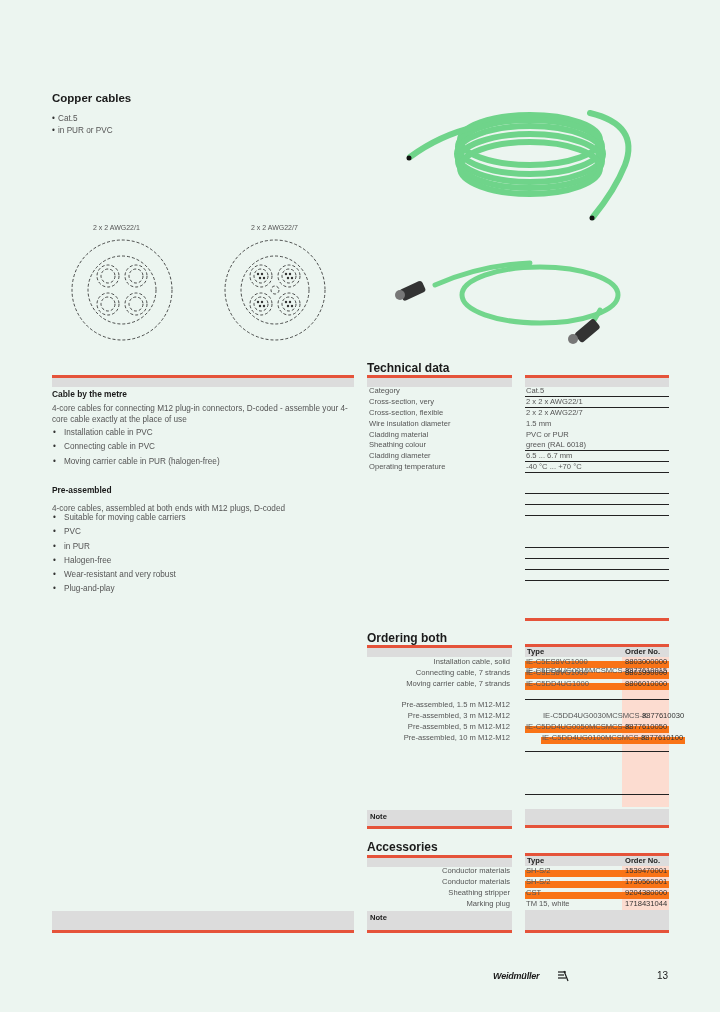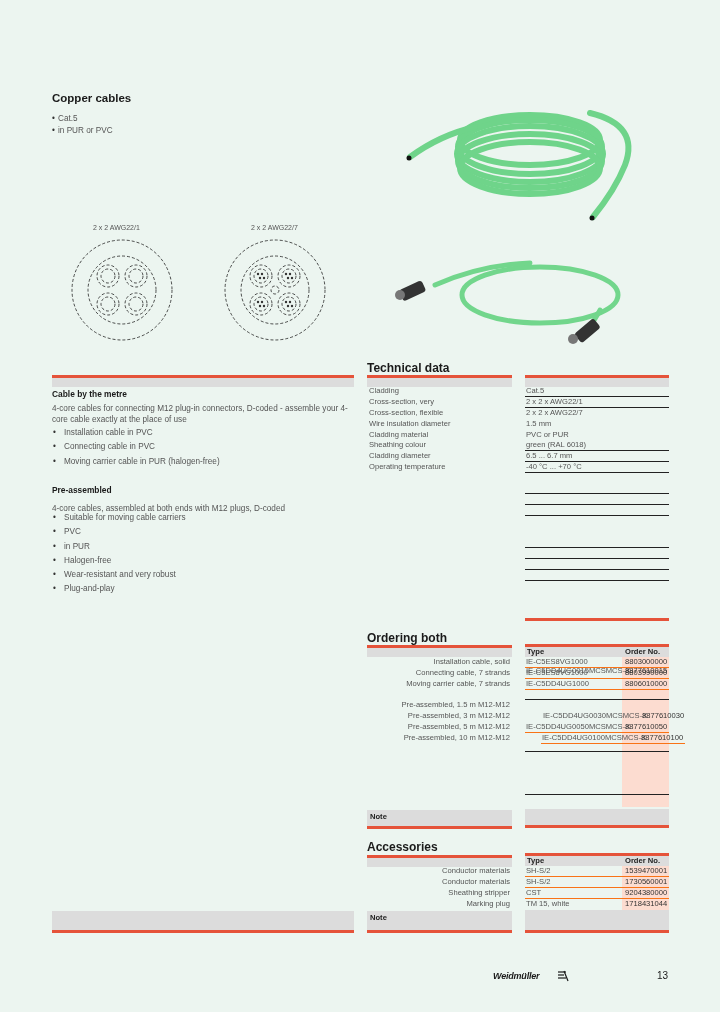--- a/index.html
+++ b/index.html
@@ -17,21 +17,21 @@
   .intro-list li { padding-left:6px; line-height:12px; }
   .intro-list li::before { left:0; }
   .label-col div { font-size:7.6px; color:#555; height:10.9px; line-height:10.9px; white-space:nowrap; }
   .value-col div { font-size:7.6px; color:#555; height:10.9px; line-height:10.9px; white-space:nowrap; padding-left:1px; }
   .value-col div.line { border-bottom:1px solid #222; }
   .hline { position:absolute; height:1px; background:#222; left:525px; width:144px; }
   .right-label { font-size:7.6px; color:#555; text-align:right; height:10.9px; line-height:10.9px; white-space:nowrap; }
   .order-row { position:absolute; left:525px; width:144px; height:10.9px; font-size:7.6px; line-height:10.9px; color:#555; }
   .order-row .type { position:absolute; left:1px; }
   .order-row .ono { position:absolute; left:98px; width:32px; padding-left:2px; color:#333; }
-  .order-row.line { border-bottom:1px solid #f97316; }
+  .order-row.line { border-bottom:7px solid #f97316; }
   .pink { position:absolute; background:#fcdcd0; }
   .hdr { font-size:7.6px; font-weight:bold; color:#222; }
 </style>
 </head>
 <body>
 
 <div class="abs h-title" style="left:52px;top:92px;">Copper cables</div>
 <ul class="abs bullet-list intro-list" style="left:52px;top:113px;">
   <li>Cat.5</li>
   <li>in PUR or PVC</li>
@@ -130,21 +130,21 @@
   <li>Halogen-free</li>
   <li>Wear-resistant and very robust</li>
   <li>Plug-and-play</li>
 </ul>
 
 <div class="abs sec-title" style="left:367px;top:361px;">Technical data</div>
 <div class="bar" style="left:367px;top:375px;width:145px;"></div>
 <div class="bar" style="left:525px;top:375px;width:144px;"></div>
 
 <div class="abs label-col" style="left:369px;top:386px;">
-  <div>Cladding</div>
+  <div>Category</div>
   <div>Cross-section, very</div>
   <div>Cross-section, flexible</div>
   <div>Wire insulation diameter</div>
   <div>Cladding material</div>
   <div>Sheathing colour</div>
   <div>Cladding diameter</div>
   <div>Operating temperature</div>
 </div>
 <div class="abs value-col" style="left:525px;top:386px;width:144px;">
   <div class="line">Cat.5</div>

